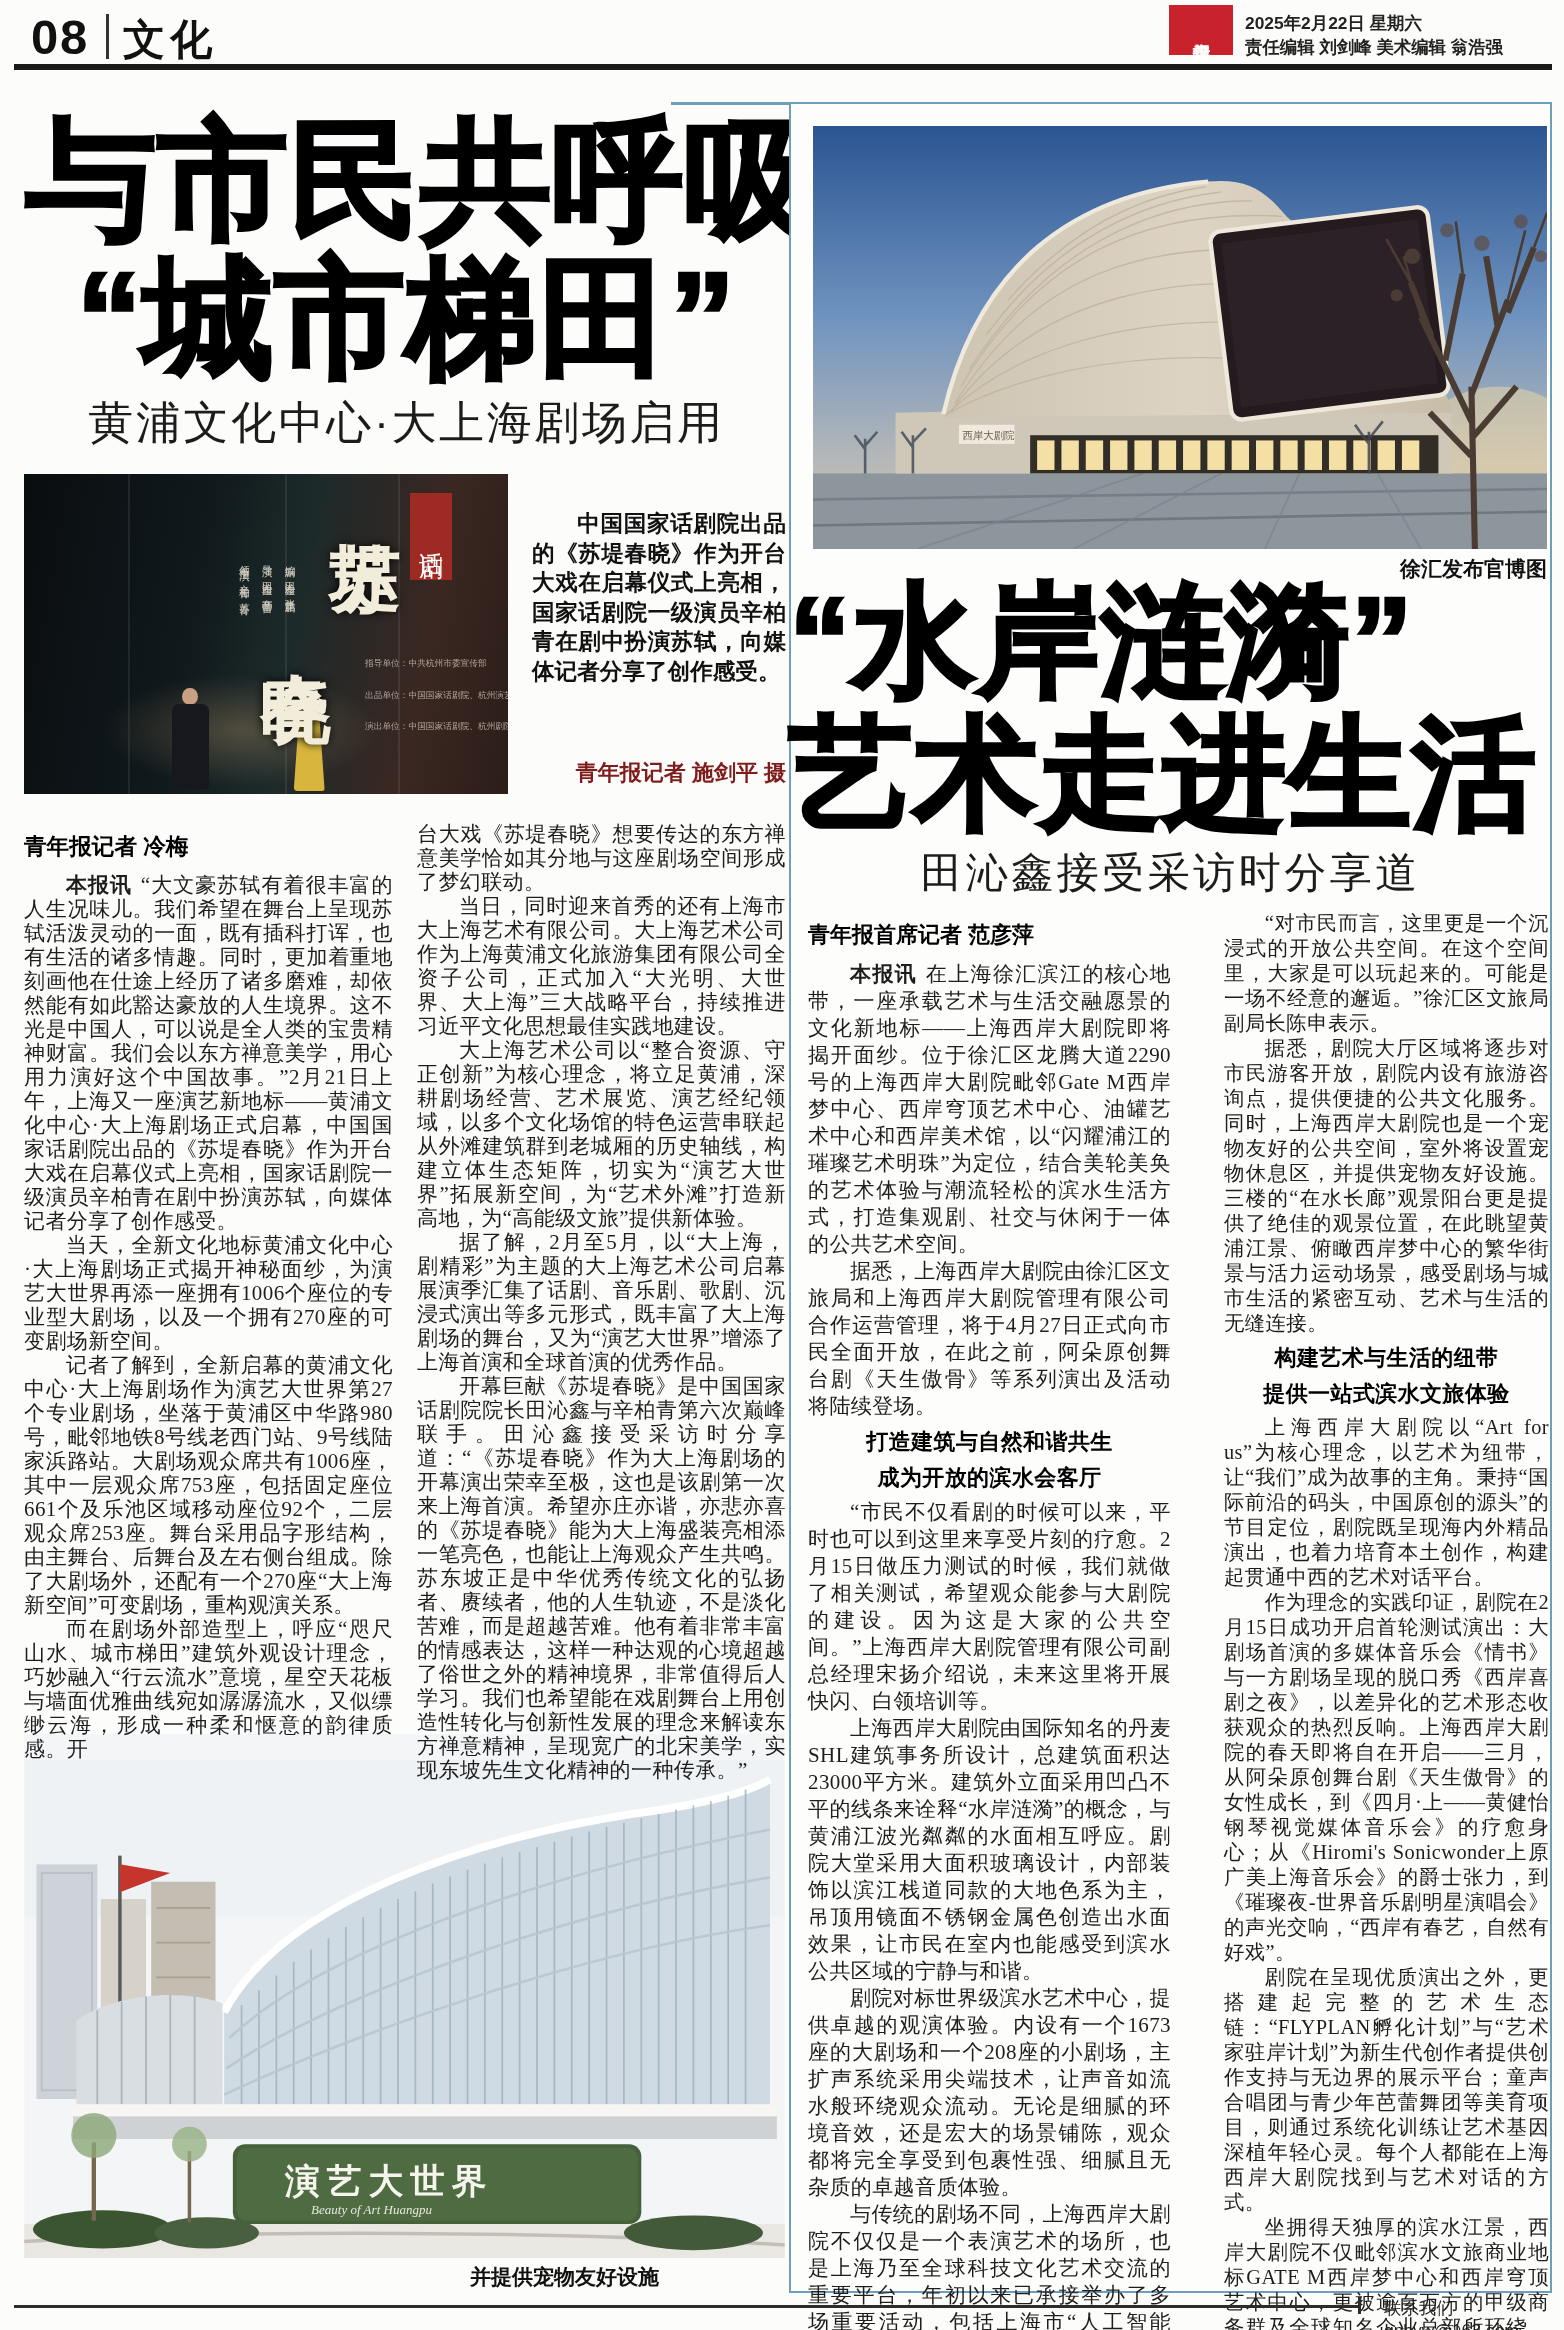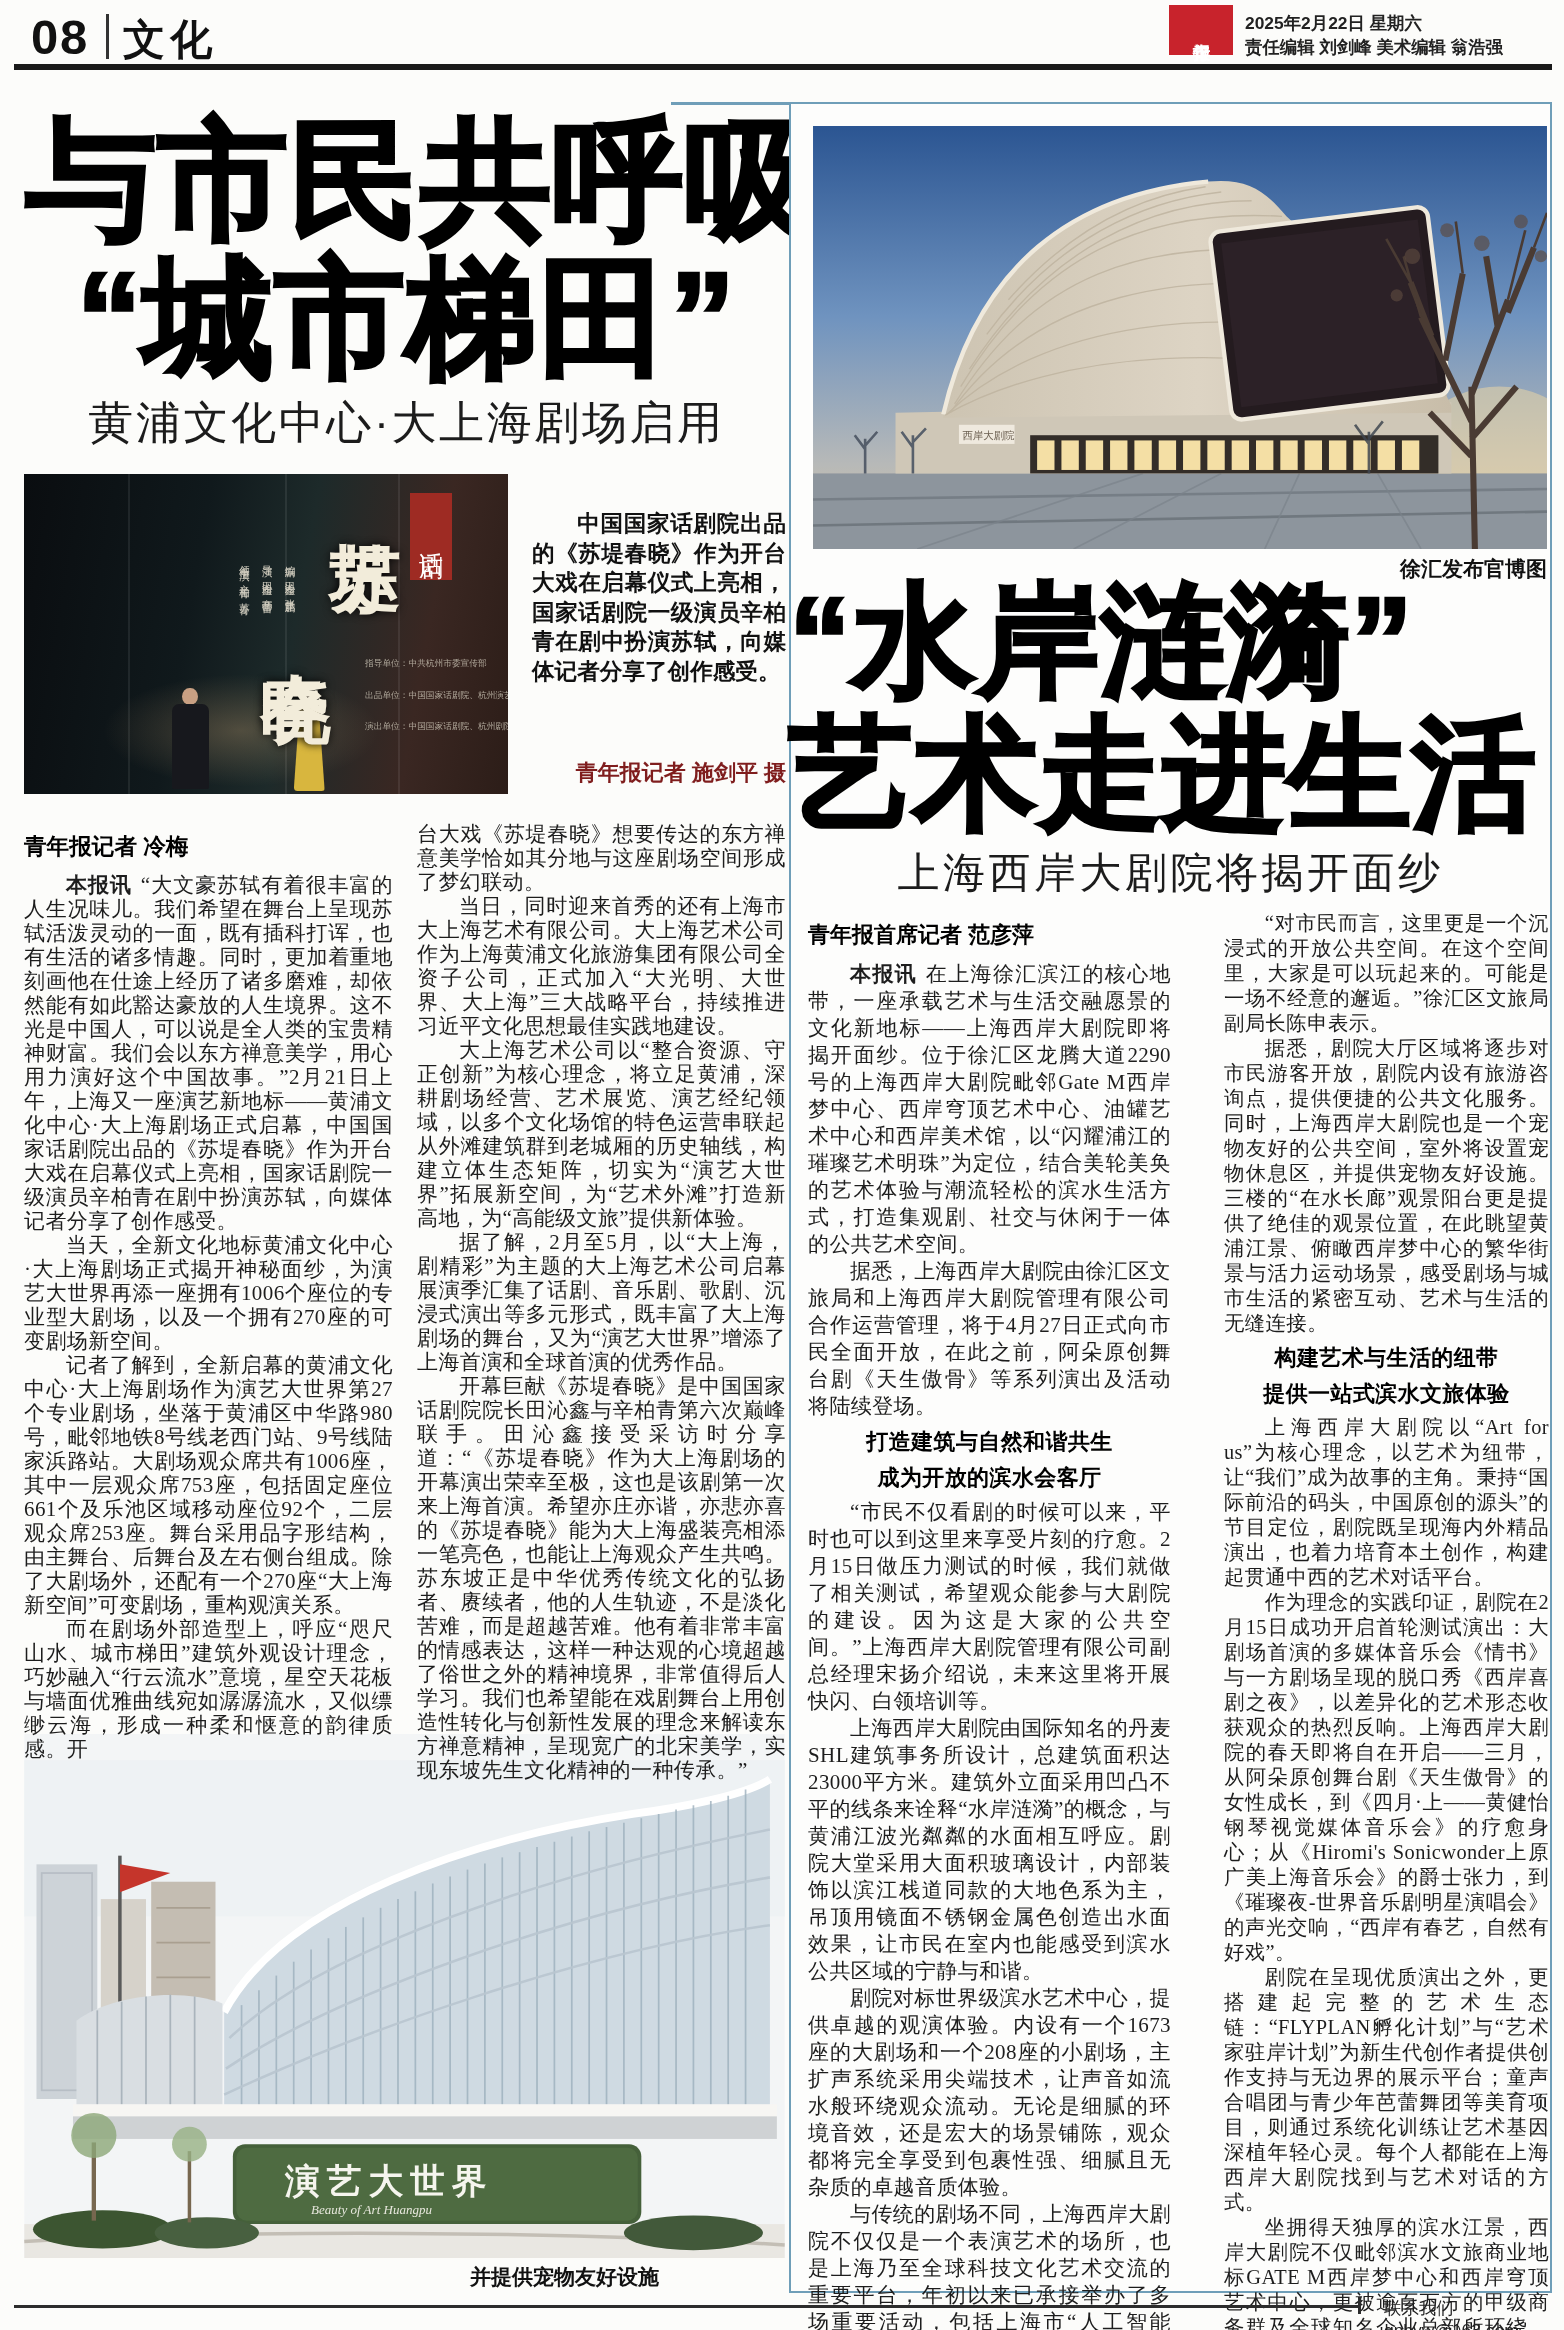--- a/index.html
+++ b/index.html
@@ -315,21 +315,21 @@
       <path d="M640 400 L640 352 M640 366 L624 344 M640 360 L656 340"></path>
     </g>
   </svg>
 </div>
 <div class="abs" id="r-photo-caption">徐汇发布官博图</div>
 
 <div class="abs" id="r-head">
   <div class="mega line1">“水岸涟漪”</div>
   <div class="mega line2">艺术走进生活</div>
 </div>
-<div class="abs" id="r-subtitle">上海西岸大剧院将揭开面纱</div>
+<div class="abs" id="r-subtitle">田沁鑫接受采访时分享道</div>
 <div class="abs" id="r-byline">青年报首席记者 范彦萍</div>
 
 <div class="abs bodycol" id="r-col1">
   <p><b class="lead">本报讯</b><span>在上海徐汇滨江的核心地带，一座承载艺术与生活交融愿景的文化新地标——上海西岸大剧院即将揭开面纱。位于徐汇区龙腾大道2290号的上海西岸大剧院毗邻Gate M西岸梦中心、西岸穹顶艺术中心、油罐艺术中心和西岸美术馆，以“闪耀浦江的璀璨艺术明珠”为定位，结合美轮美奂的艺术体验与潮流轻松的滨水生活方式，打造集观剧、社交与休闲于一体的公共艺术空间。</span></p>
   <p>据悉，上海西岸大剧院由徐汇区文旅局和上海西岸大剧院管理有限公司合作运营管理，将于4月27日正式向市民全面开放，在此之前，阿朵原创舞台剧《天生傲骨》等系列演出及活动将陆续登场。</p>
   <p class="sec-head">打造建筑与自然和谐共生</p>
   <p class="sec-head" style="margin-top:-7px">成为开放的滨水会客厅</p>
   <p>“市民不仅看剧的时候可以来，平时也可以到这里来享受片刻的疗愈。2月15日做压力测试的时候，我们就做了相关测试，希望观众能参与大剧院的建设。因为这是大家的公共空间。”上海西岸大剧院管理有限公司副总经理宋扬介绍说，未来这里将开展快闪、白领培训等。</p>
   <p>上海西岸大剧院由国际知名的丹麦SHL建筑事务所设计，总建筑面积达23000平方米。建筑外立面采用凹凸不平的线条来诠释“水岸涟漪”的概念，与黄浦江波光粼粼的水面相互呼应。剧院大堂采用大面积玻璃设计，内部装饰以滨江栈道同款的大地色系为主，吊顶用镜面不锈钢金属色创造出水面效果，让市民在室内也能感受到滨水公共区域的宁静与和谐。</p>
   <p>剧院对标世界级滨水艺术中心，提供卓越的观演体验。内设有一个1673座的大剧场和一个208座的小剧场，主扩声系统采用尖端技术，让声音如流水般环绕观众流动。无论是细腻的环境音效，还是宏大的场景铺陈，观众都将完全享受到包裹性强、细腻且无杂质的卓越音质体验。</p>

